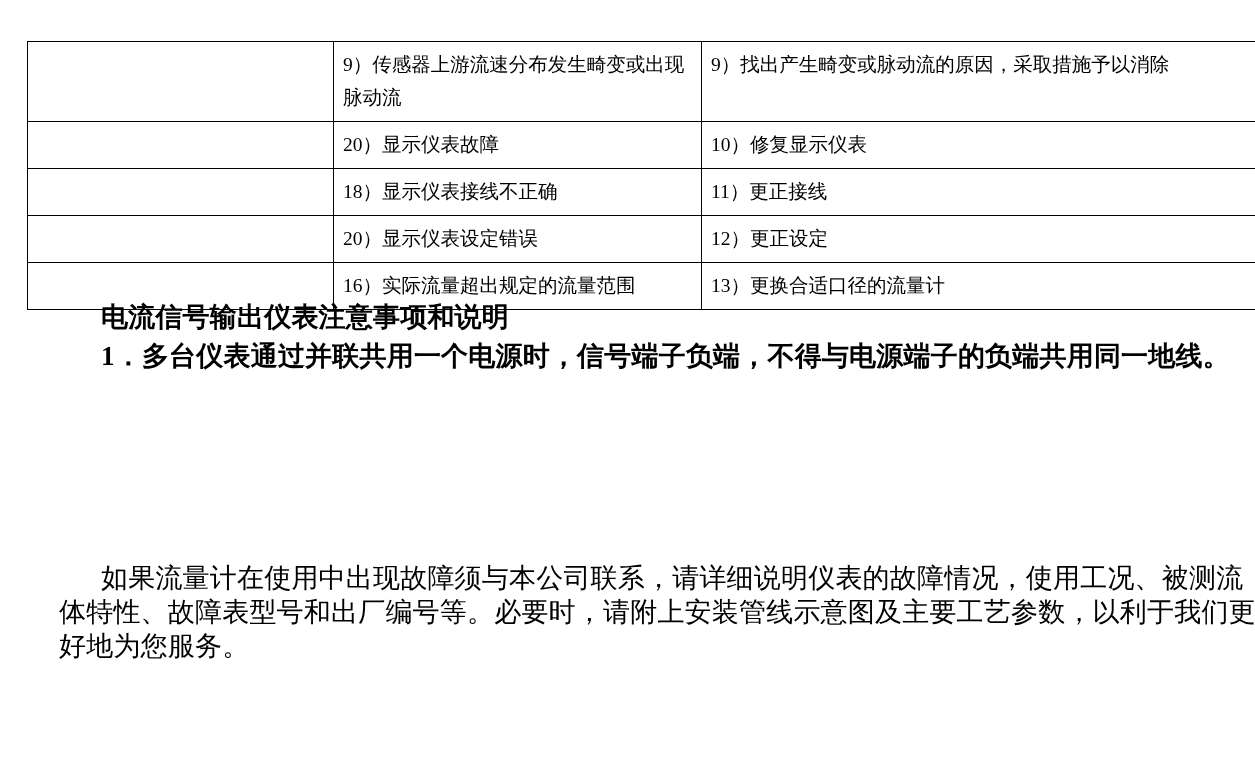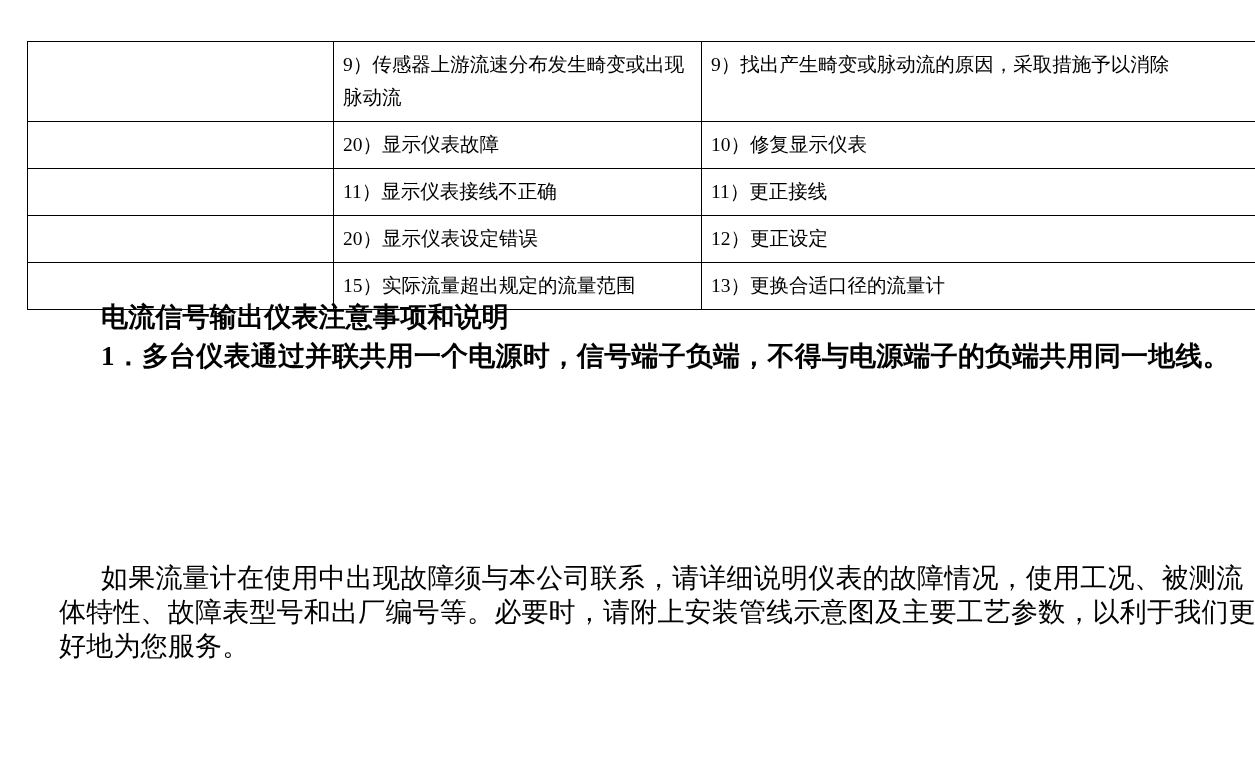--- a/index.html
+++ b/index.html
@@ -71,31 +71,31 @@
         <td class="col-cause">9）传感器上游流速分布发生畸变或出现脉动流</td>
         <td class="col-fix">9）找出产生畸变或脉动流的原因，采取措施予以消除</td>
       </tr>
       <tr>
         <td class="col-blank cell-blank"></td>
         <td class="col-cause">20）显示仪表故障</td>
         <td class="col-fix">10）修复显示仪表</td>
       </tr>
       <tr>
         <td class="col-blank cell-blank"></td>
-        <td class="col-cause">11）显示仪表接线不正确</td>
+        <td class="col-cause">18）显示仪表接线不正确</td>
         <td class="col-fix">11）更正接线</td>
       </tr>
       <tr>
         <td class="col-blank cell-blank"></td>
         <td class="col-cause">20）显示仪表设定错误</td>
         <td class="col-fix">12）更正设定</td>
       </tr>
       <tr>
         <td class="col-blank cell-blank"></td>
-        <td class="col-cause">15）实际流量超出规定的流量范围</td>
+        <td class="col-cause">16）实际流量超出规定的流量范围</td>
         <td class="col-fix">13）更换合适口径的流量计</td>
       </tr>
     </tbody>
   </table>
 
   <div class="para bold indent2 p-heading">电流信号输出仪表注意事项和说明</div>
 
   <div class="para bold indent2 p-item1">1．多台仪表通过并联共用一个电源时，信号端子负端，不得与电源端子的负端共用同一地线。</div>
 
 

